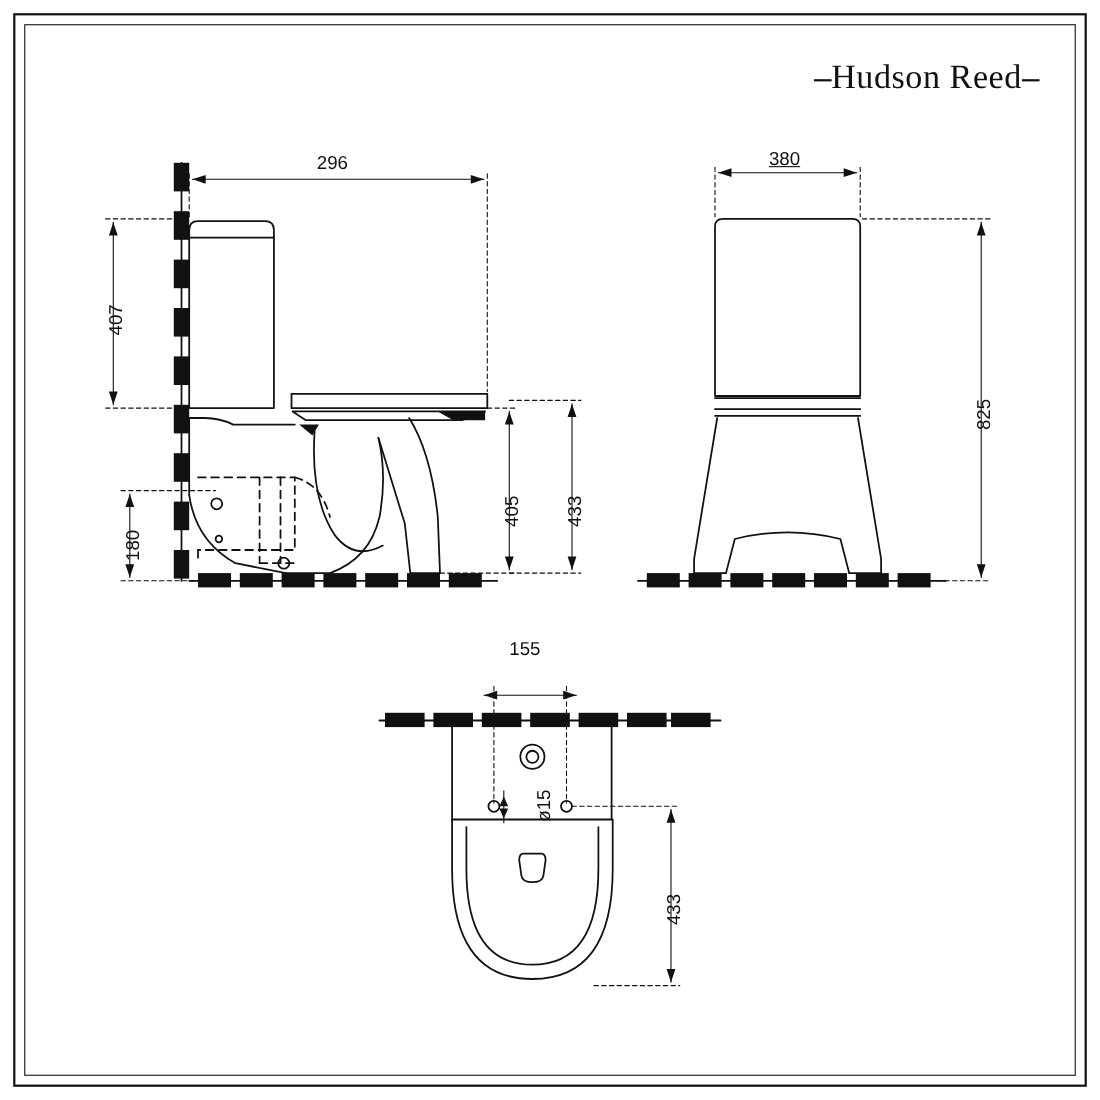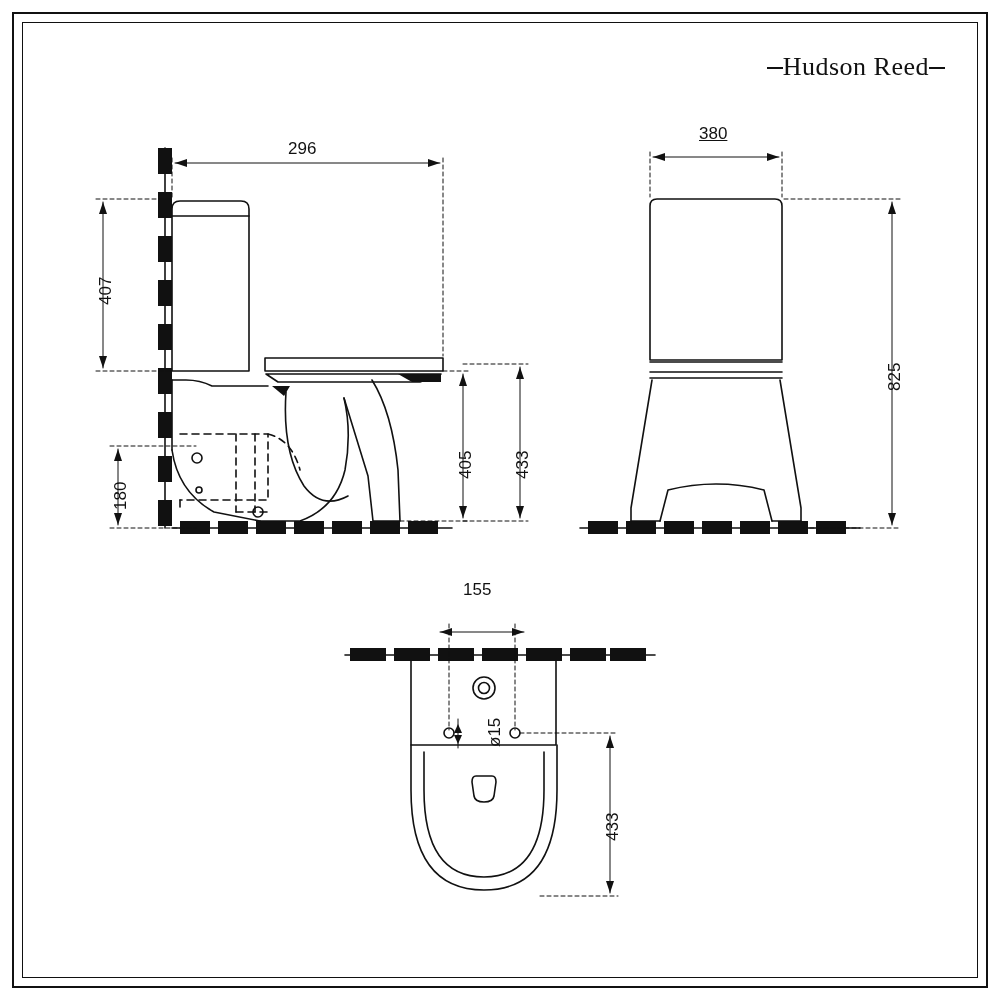--- a/index.html
+++ b/index.html
@@ -35,21 +35,21 @@
     width: 956px;
     height: 956px;
     border: 1px solid #111111;
     box-sizing: border-box;
   }
   #brand {
     position: absolute;
     right: 55px;
     top: 52px;
     font-family: "Liberation Serif", serif;
-    font-size: 26px;
+    font-size: 31px;
     letter-spacing: 0.5px;
     color: #111111;
     white-space: nowrap;
   }
   #brand .rule {
     display: inline-block;
     width: 16px;
     height: 2px;
     background: #111111;
     vertical-align: 6px;
@@ -290,20 +290,20 @@
 
     </g>
   </svg>
 
   <div class="dim-label" style="left:288px; top:139px;">296</div>
   <div class="dim-label vert" style="left:96px; top:305px;">407</div>
   <div class="dim-label vert" style="left:111px; top:510px;">180</div>
   <div class="dim-label vert" style="left:456px; top:479px;">405</div>
   <div class="dim-label vert" style="left:513px; top:479px;">433</div>
 
-  <div class="dim-label" style="left:699px; top:124px;text-decoration:underline;">380</div>
+  <div class="dim-label" style="left:699px; top:135px;text-decoration:underline;">380</div>
   <div class="dim-label vert" style="left:885px; top:391px;">825</div>
 
   <div class="dim-label" style="left:463px; top:580px;">155</div>
   <div class="dim-label vert" style="left:485px; top:747px;">ø15</div>
   <div class="dim-label vert" style="left:603px; top:841px;">433</div>
 
 </div>
 
 </body></html>

